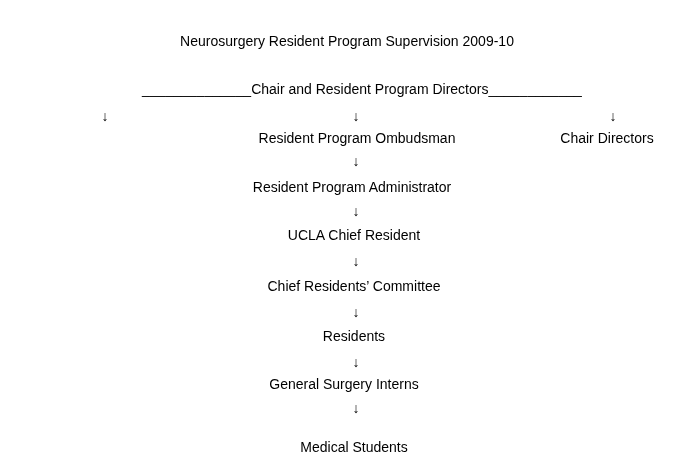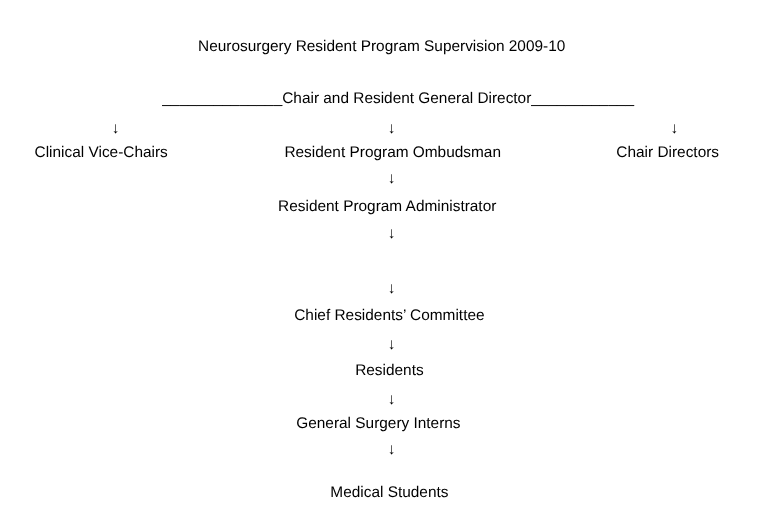--- a/index.html
+++ b/index.html
@@ -26,34 +26,34 @@
   }
   .chair-part { white-space: pre; margin-top: 43px; }
 </style>
 </head>
 <body>
 
 <div class="canvas">
 
   <div class="node" style="left:347px; top:29px;">Neurosurgery Resident Program Supervision 2009-10</div>
 
-  <div class="node" style="left:362px; top:77px;"><span class="chair-part">______________</span><span class="chair-part">Chair and Resident General Director</span><span class="chair-part">____________</span></div>
+  <div class="node" style="left:362px; top:77px;"><span class="chair-part">______________</span><span class="chair-part">Chair and Resident Program Directors</span><span class="chair-part">____________</span></div>
 
   <div class="node arrow" style="left:105px; top:104px;">↓</div>
   <div class="node arrow" style="left:356px; top:104px;">↓</div>
   <div class="node arrow" style="left:613px; top:104px;">↓</div>
 
-  <div class="node" style="left:92px; top:126px;">Clinical Vice-Chairs</div>
   <div class="node" style="left:352px; top:126px;padding-left:10px;">Resident Program Ombudsman</div>
   <div class="node" style="left:607px; top:126px;">Chair Directors</div>
 
   <div class="node arrow" style="left:356px; top:149px;">↓</div>
   <div class="node" style="left:352px; top:175px;">Resident Program Administrator</div>
 
   <div class="node arrow" style="left:356px; top:199px;">↓</div>
+  <div class="node" style="left:354px; top:223px;">UCLA Chief Resident</div>
 
   <div class="node arrow" style="left:356px; top:249px;">↓</div>
   <div class="node" style="left:354px; top:274px;">Chief Residents’ Committee</div>
 
   <div class="node arrow" style="left:356px; top:300px;">↓</div>
   <div class="node" style="left:354px; top:324px;">Residents</div>
 
   <div class="node arrow" style="left:356px; top:350px;">↓</div>
   <div class="node" style="left:344px; top:372px;">General Surgery Interns</div>
 

